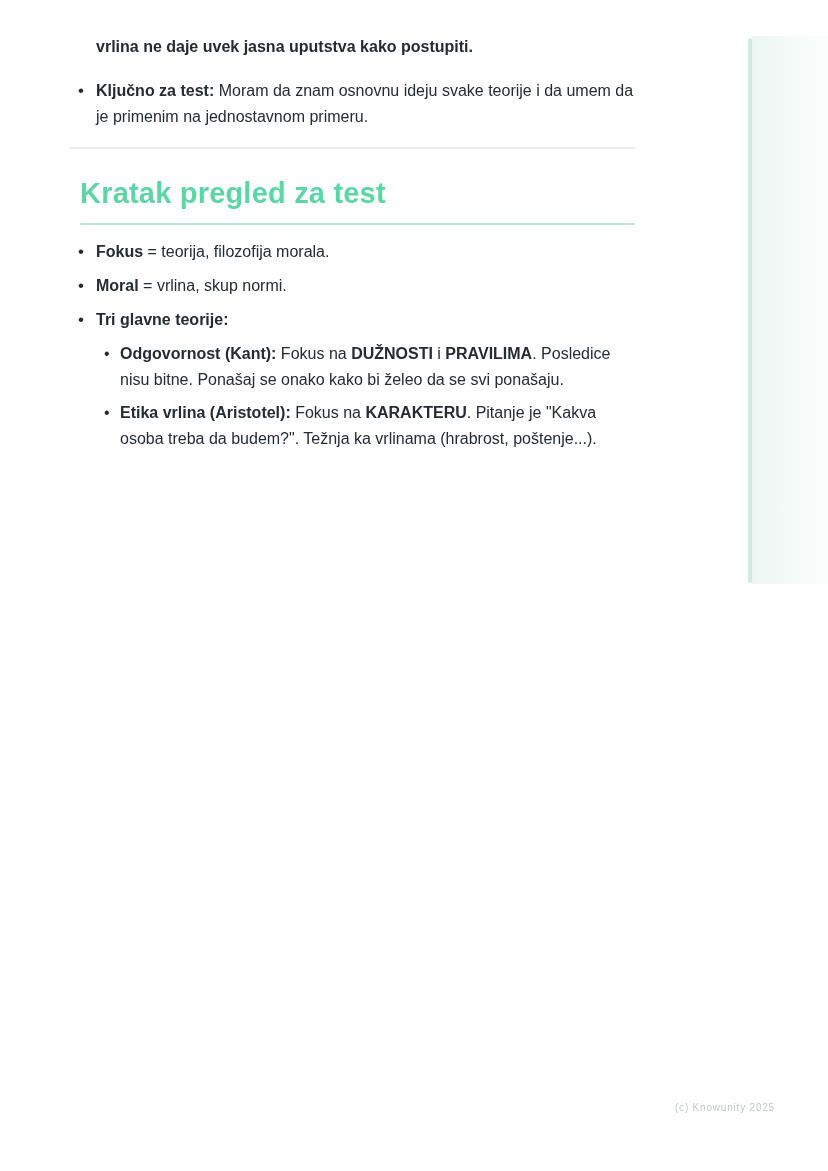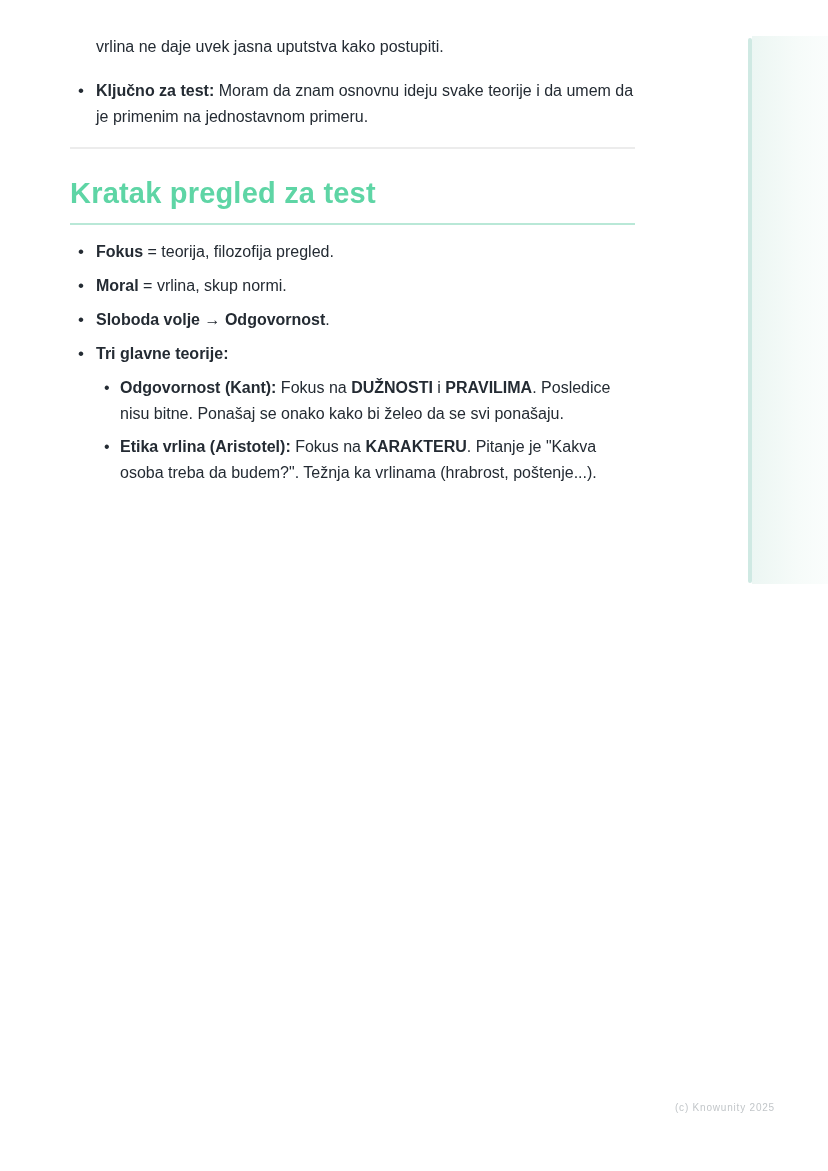--- a/index.html
+++ b/index.html
@@ -38,20 +38,21 @@
   }
   .content {
     position: absolute;
     left: 70px;
     top: 0;
     width: 565px;
     padding-top: 34px;
   }
   .continuation {
     margin: 0 0 18px 26px;
+    font-weight: bold;
   }
   ul.list {
     list-style: none;
     margin: 0;
     padding: 0;
   }
   ul.list > li {
     position: relative;
     padding-left: 26px;
     margin-bottom: 8px;
@@ -81,21 +82,21 @@
     top: 0;
     font-size: 16px;
     color: #242b33;
   }
   .divider {
     border: none;
     border-top: 2px solid #ececec;
     margin: 17px 0 0 0;
   }
   .section-title {
-    margin: 26px 0 0 0;
+    margin: 26px 0 0 10px;
     padding-bottom: 12px;
     border-bottom: 2px solid #b9e8d7;
     font-size: 29px;
     line-height: 36px;
     font-weight: 700;
     color: #5ed5a5;
     letter-spacing: 0.2px;
   }
   .summary-list {
     margin-top: 14px !important;
@@ -130,30 +131,27 @@
       </li>
     </ul>
 
     <hr class="divider">
 
     <h2 class="section-title">Kratak pregled za test</h2>
 
     <ul class="list summary-list">
 
       <li>
-        <strong>Fokus</strong><span> = teorija, filozofija pregled.</span>
+        <strong>Fokus</strong><span> = teorija, filozofija morala.</span>
       </li>
 
       <li>
         <strong>Moral</strong><span> = vrlina, skup normi.</span>
       </li>
 
-      <li>
-        <strong>Sloboda volje</strong><span> → </span><strong>Odgovornost</strong><span>.</span>
-      </li>
 
       <li>
         <strong>Tri glavne teorije:</strong>
 
         <ul class="sub-list">
 
           <li>
             <strong>Odgovornost (Kant):</strong><span> Fokus na </span><strong>DUŽNOSTI</strong><span> i </span><strong>PRAVILIMA</strong><span>. Posledice nisu bitne. </span><span class="it">Ponašaj se onako kako bi želeo da se svi ponašaju.</span>
           </li>
 

